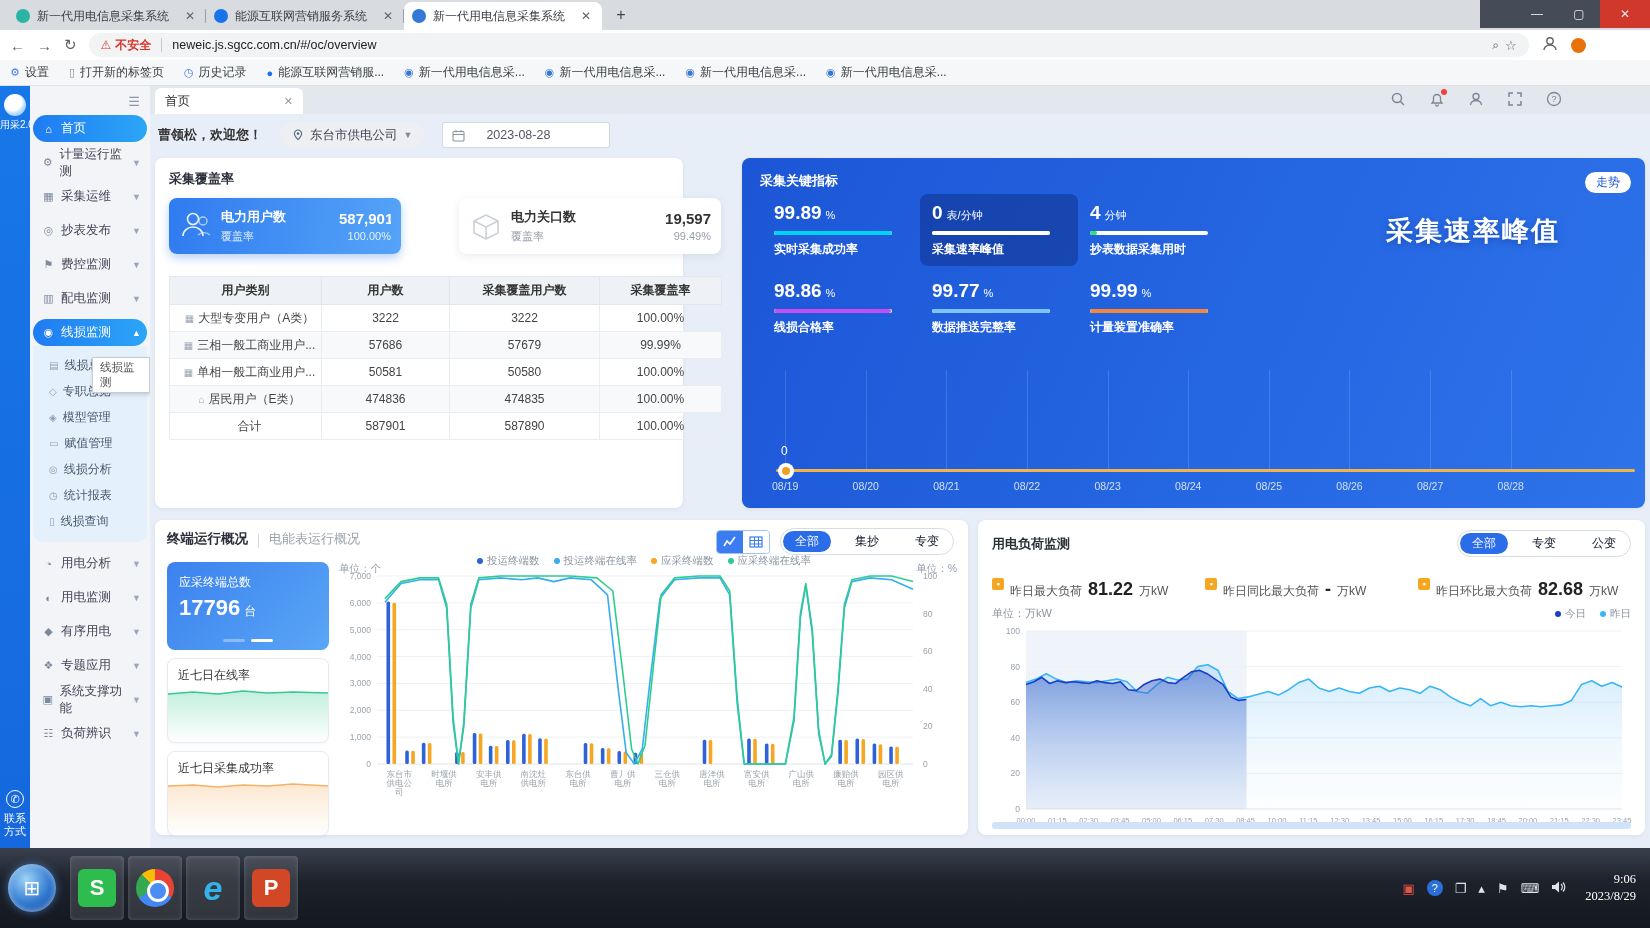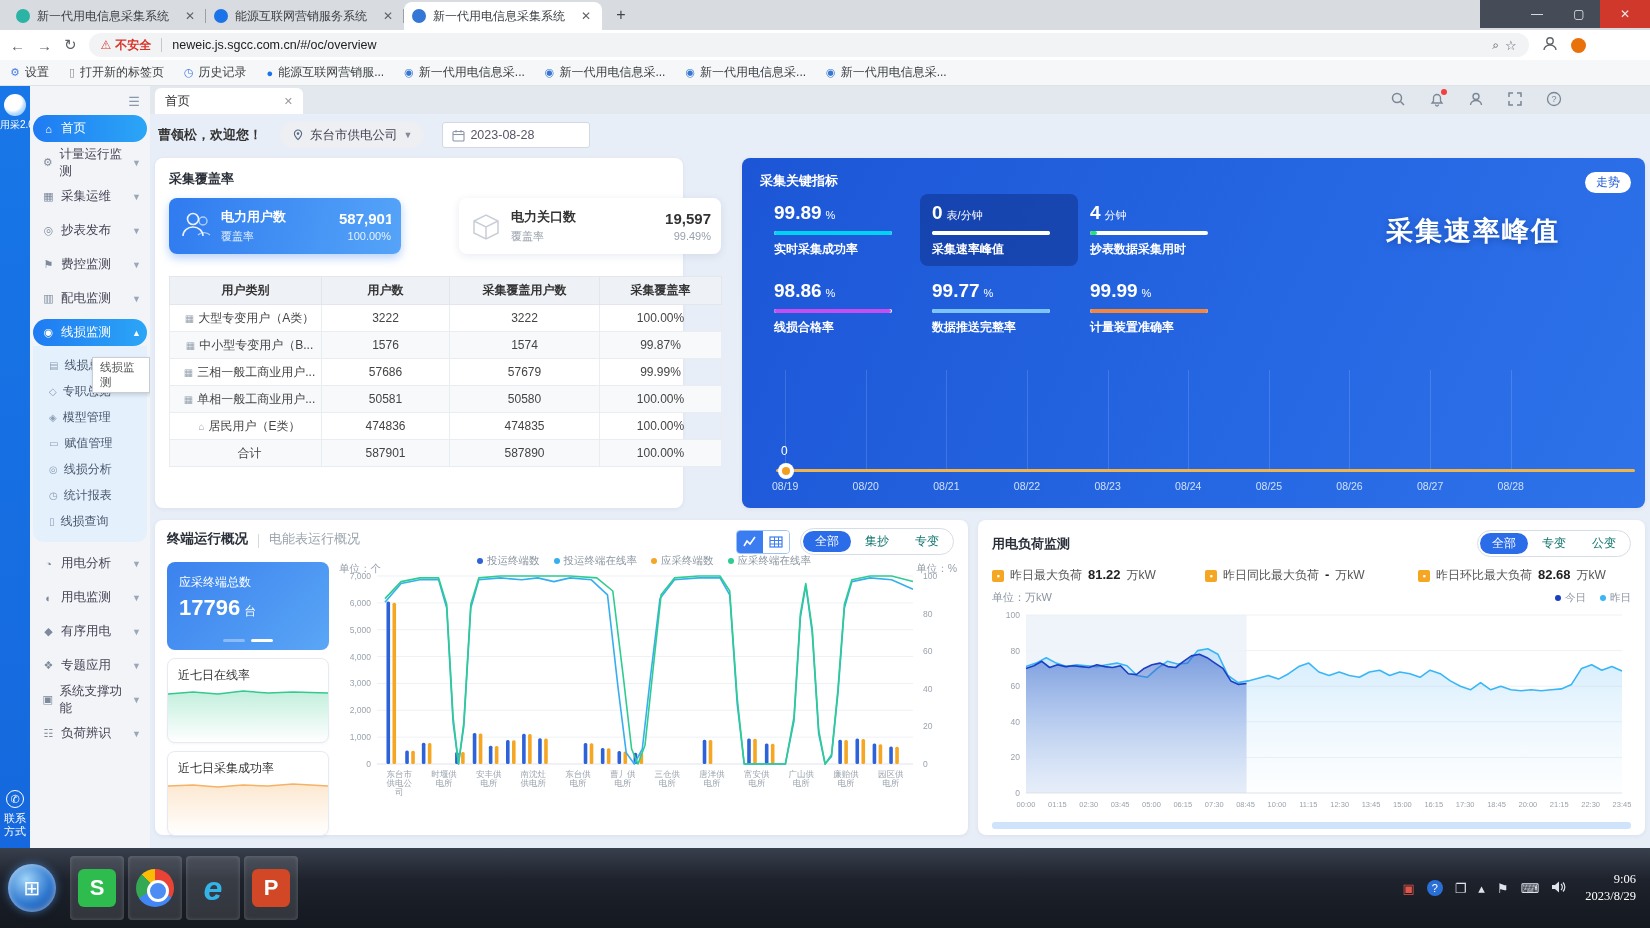--- a/index.html
+++ b/index.html
@@ -53,21 +53,21 @@
   .ptab { position:absolute; left:5px; top:2px; width:148px; height:26px; background:#fff; border-radius:6px 6px 0 0; display:flex; align-items:center; padding:0 10px; font-size:12.5px; color:#333; }
   .ptab .x { margin-left:auto; color:#999; font-size:11px; }
   .top-icons { position:absolute; right:88px; top:5px; display:flex; gap:23px; color:#7b8794; }
   .ticon { width:16px; height:16px; position:relative; }
   .ticon svg { width:16px; height:16px; }
   .badge-dot { position:absolute; right:-2px; top:-2px; width:6px; height:6px; border-radius:50%; background:#f53f3f; }
   .greet-row { position:absolute; left:0; top:32px; width:1500px; height:34px; display:flex; align-items:center; gap:18px; padding-left:8px; }
   .greet { font-size:13px; color:#333; font-weight:bold; }
   .org-pill { height:26px; background:#edeff3; border-radius:14px; display:flex; align-items:center; gap:6px; padding:0 12px; color:#445; font-size:12.5px; }
   .org-pill .caret { font-size:9px; color:#889; }
-  .date-box { height:26px; width:148px; background:#fff; border:1px solid #d4d9e1; border-radius:3px; display:flex; align-items:center; gap:5px; padding:0 9px; color:#556; font-size:12.5px; }
+  .date-box { height:26px; width:168px; background:#fff; border:1px solid #d4d9e1; border-radius:3px; display:flex; align-items:center; gap:21px; padding:0 9px; color:#556; font-size:12.5px; }
 
   .panel { position:absolute; background:#fff; border-radius:8px; box-shadow:0 1px 4px rgba(30,60,120,.07); }
   .p-title { font-size:13px; font-weight:bold; color:#2a2f3a; }
 
   
   #coverage { left:5px; top:72px; width:528px; height:350px; padding:12px 14px; }
   .cov-cards { position:relative; height:66px; margin-top:8px; }
   .cov-card { position:absolute; top:2px; height:56px; border-radius:8px; display:flex; align-items:center; padding:0 10px; gap:8px; }
   .cov-card.sel { left:0; width:232px; background:linear-gradient(100deg,#2f7bf0,#55a4f8); color:#fff; box-shadow:0 4px 10px rgba(47,123,240,.35); }
   .cov-card.plain { left:290px; width:262px; background:#fff; box-shadow:0 2px 8px rgba(30,60,120,.1); color:#333; }
@@ -109,22 +109,22 @@
   
   #terminal { left:5px; top:434px; width:813px; height:315px; padding:10px 12px; }
   .term-tabs { display:flex; align-items:flex-end; gap:10px; }
   .tt-active { font-size:13.5px; font-weight:bold; color:#2a2f3a; }
   .tt-sep { width:1px; height:14px; background:#d5dae0; }
   .tt-inactive { font-size:13px; color:#9aa3ad; }
   .term-controls { position:absolute; right:14px; top:8px; display:flex; align-items:center; gap:10px; }
   .viewtoggle { display:flex; border:1px solid #9ec2f5; border-radius:4px; overflow:hidden; }
   .vt { width:26px; height:22px; display:flex; align-items:center; justify-content:center; background:#fff; }
   .vt.sel { background:#3b7cf0; }
-  .seg-group { display:flex; border:1px solid #d7dde6; border-radius:15px; padding:2px; gap:2px; }
-  .seg { font-size:12px; color:#0f766e; padding:2px 12px; border-radius:12px; }
+  .seg-group { display:flex; border:1px solid #d7dde6; border-radius:15px; padding:2px; gap:12px; }
+  .seg { font-size:12px; color:#0f172a; padding:2px 12px; border-radius:12px; }
   .seg.sel { background:#2b6ce8; color:#fff; }
   .t-cards { position:absolute; left:12px; top:42px; width:162px; }
   .sum-card { height:88px; border-radius:8px; background:linear-gradient(135deg,#3b82ee,#5aa6f6); color:#fff; padding:12px 12px 6px; position:relative; }
   .sum-label { font-size:12px; }
   .sum-val { font-size:22px; font-weight:bold; margin-top:4px; }
   .sum-unit { font-size:12px; font-weight:normal; margin-left:4px; }
   .dots { position:absolute; bottom:8px; left:0; right:0; display:flex; justify-content:center; gap:6px; }
   .dots i { width:22px; height:3px; border-radius:2px; background:rgba(255,255,255,.35); }
   .dots i.on { background:#fff; }
   .spark-card { margin-top:8px; height:85px; border:1px solid #e7ebf1; border-radius:8px; background:#fff; box-shadow:0 1px 3px rgba(30,60,120,.05); overflow:hidden; }
@@ -134,21 +134,21 @@
   .legend { position:absolute; top:0; left:140px; display:flex; gap:14px; }
   .lg { display:flex; align-items:center; gap:4px; font-size:10.5px; color:#8b95a1; }
   .lg i { width:6px; height:6px; border-radius:50%; }
   .ax { font-size:8.5px; fill:#9aa3ad; }
 
   
   #load { left:828px; top:434px; width:667px; height:315px; padding:10px 14px; }
   .load-stats { display:flex; margin-top:10px; }
   .ls { display:flex; align-items:baseline; gap:6px; width:225px; font-size:12px; color:#555; }
   .ls .oicon { width:12px; height:12px; border-radius:2px; background:#f5a623; color:#fff; font-size:9px; line-height:12px; text-align:center; align-self:center; }
-  .ls b { font-size:13px; color:#222; }
+  .ls b { font-size:18px; color:#222;margin-top:12px; }
   .load-sub { display:flex; justify-content:space-between; margin-top:6px; font-size:11px; color:#8b95a1; }
   .scrollbar { position:absolute; left:14px; right:14px; bottom:6px; height:7px; background:#cfe4fa; border-radius:3px; }
 
   
   .taskbar { position:absolute; left:0; top:848px; width:1650px; height:80px; background:linear-gradient(180deg,#39404d,#1d222c 40%,#14181f); display:flex; align-items:center; }
   .orb { width:48px; height:48px; border-radius:50%; margin:0 14px 0 8px; background:radial-gradient(circle at 38% 32%,#9fd4f8,#2f78cf 55%,#17448f); box-shadow:inset 0 0 6px rgba(255,255,255,.6),0 0 8px rgba(90,170,255,.5); display:flex; align-items:center; justify-content:center; color:#fff; font-size:20px; }
   .task-ico { width:54px; height:64px; display:flex; align-items:center; justify-content:center; border-radius:4px; margin-right:4px; }
   .task-ico.open { background:rgba(255,255,255,.12); box-shadow:inset 0 0 4px rgba(255,255,255,.18); }
   .app-sq { width:38px; height:38px; border-radius:6px; display:flex; align-items:center; justify-content:center; color:#fff; font-weight:bold; font-size:22px; }
   .chrome-ico { width:38px; height:38px; border-radius:50%; background:conic-gradient(#ea4335 0 33%,#4285f4 33% 66%,#34a853 66% 88%,#fbbc05 88% 100%); position:relative; }
@@ -449,26 +449,20 @@
             <th>采集覆盖用户数</th>
             <th>采集覆盖率</th>
           </tr>
         </thead>
       <tbody id="covBody">
           <tr>
             <td class="cat"><span class="mi">▦</span><span>大型专变用户（A类）</span></td>
             <td><span>3222</span></td>
             <td><span>3222</span></td>
             <td><span>100.00%</span></td>
-          </tr>
-          <tr>
-            <td class="cat"><span class="mi">▦</span><span>中小型专变用户（B...</span></td>
-            <td><span>1576</span></td>
-            <td><span>1574</span></td>
-            <td><span>99.87%</span></td>
           </tr>
           <tr>
             <td class="cat"><span class="mi">▦</span><span>三相一般工商业用户...</span></td>
             <td><span>57686</span></td>
             <td><span>57679</span></td>
             <td><span>99.99%</span></td>
           </tr>
           <tr>
             <td class="cat"><span class="mi">▦</span><span>单相一般工商业用户...</span></td>
             <td><span>50581</span></td>

